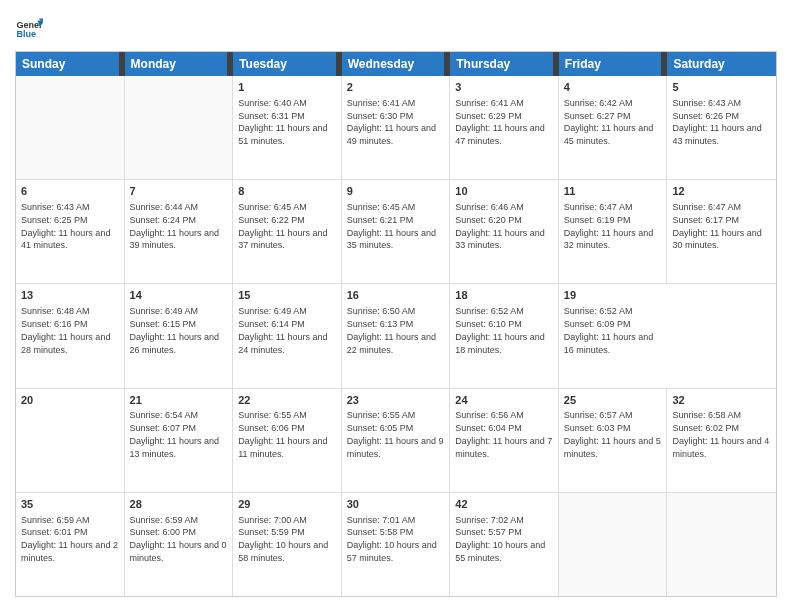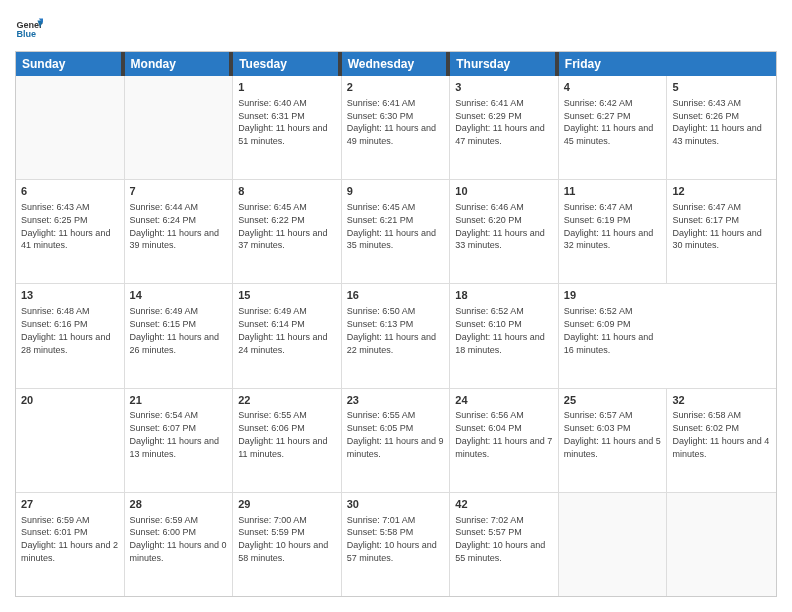--- a/index.html
+++ b/index.html
@@ -55,21 +55,21 @@
       display: grid;
       grid-template-columns: repeat(7, 1fr);
       background: #2979c4;
     }
     .cal-header-cell {
       color: #fff;
       font-size: 12px;
       font-weight: bold;
       padding: 5px 6px;
       text-align: left;
-      border-right: 4px solid #404040;
+      border-right: 6px solid #404040;
     }
     .cal-header-cell:last-child { border-right: none; }
     .cal-body {
       display: flex;
       flex-direction: column;
       flex: 1;
     }
     .cal-row {
       display: grid;
       grid-template-columns: repeat(7, 1fr);
@@ -123,20 +123,21 @@
   </div>
 
   <div class="calendar">
     <div class="cal-header">
     <div class="cal-header-cell">Sunday</div>
         <div class="cal-header-cell">Monday</div>
         <div class="cal-header-cell">Tuesday</div>
         <div class="cal-header-cell">Wednesday</div>
         <div class="cal-header-cell">Thursday</div>
         <div class="cal-header-cell">Friday</div>
+        <div class="cal-header-cell">Saturday</div>
       </div>
     <div class="cal-body">
     <div class="cal-row">
           <div class="cal-cell empty"></div>
           <div class="cal-cell empty"></div>
           <div class="cal-cell"><span class="day-num">1</span><span class="cell-text">Sunrise: 6:40 AM<br>Sunset: 6:31 PM<br>Daylight: 11 hours and 51 minutes.</span></div>
           <div class="cal-cell"><span class="day-num">2</span><span class="cell-text">Sunrise: 6:41 AM<br>Sunset: 6:30 PM<br>Daylight: 11 hours and 49 minutes.</span></div>
           <div class="cal-cell"><span class="day-num">3</span><span class="cell-text">Sunrise: 6:41 AM<br>Sunset: 6:29 PM<br>Daylight: 11 hours and 47 minutes.</span></div>
           <div class="cal-cell"><span class="day-num">4</span><span class="cell-text">Sunrise: 6:42 AM<br>Sunset: 6:27 PM<br>Daylight: 11 hours and 45 minutes.</span></div>
           <div class="cal-cell"><span class="day-num">5</span><span class="cell-text">Sunrise: 6:43 AM<br>Sunset: 6:26 PM<br>Daylight: 11 hours and 43 minutes.</span></div>
@@ -161,21 +162,21 @@
         <div class="cal-row">
           <div class="cal-cell"><span class="day-num">20</span></div>
           <div class="cal-cell"><span class="day-num">21</span><span class="cell-text">Sunrise: 6:54 AM<br>Sunset: 6:07 PM<br>Daylight: 11 hours and 13 minutes.</span></div>
           <div class="cal-cell"><span class="day-num">22</span><span class="cell-text">Sunrise: 6:55 AM<br>Sunset: 6:06 PM<br>Daylight: 11 hours and 11 minutes.</span></div>
           <div class="cal-cell"><span class="day-num">23</span><span class="cell-text">Sunrise: 6:55 AM<br>Sunset: 6:05 PM<br>Daylight: 11 hours and 9 minutes.</span></div>
           <div class="cal-cell"><span class="day-num">24</span><span class="cell-text">Sunrise: 6:56 AM<br>Sunset: 6:04 PM<br>Daylight: 11 hours and 7 minutes.</span></div>
           <div class="cal-cell"><span class="day-num">25</span><span class="cell-text">Sunrise: 6:57 AM<br>Sunset: 6:03 PM<br>Daylight: 11 hours and 5 minutes.</span></div>
           <div class="cal-cell"><span class="day-num">32</span><span class="cell-text">Sunrise: 6:58 AM<br>Sunset: 6:02 PM<br>Daylight: 11 hours and 4 minutes.</span></div>
         </div>
         <div class="cal-row">
-          <div class="cal-cell"><span class="day-num">27</span><span class="cell-text">Sunrise: 6:59 AM<br>Sunset: 6:01 PM<br>Daylight: 11 hours and 2 minutes.</span></div>
+          <div class="cal-cell"><span class="day-num">35</span><span class="cell-text">Sunrise: 6:59 AM<br>Sunset: 6:01 PM<br>Daylight: 11 hours and 2 minutes.</span></div>
           <div class="cal-cell"><span class="day-num">28</span><span class="cell-text">Sunrise: 6:59 AM<br>Sunset: 6:00 PM<br>Daylight: 11 hours and 0 minutes.</span></div>
           <div class="cal-cell"><span class="day-num">29</span><span class="cell-text">Sunrise: 7:00 AM<br>Sunset: 5:59 PM<br>Daylight: 10 hours and 58 minutes.</span></div>
           <div class="cal-cell"><span class="day-num">30</span><span class="cell-text">Sunrise: 7:01 AM<br>Sunset: 5:58 PM<br>Daylight: 10 hours and 57 minutes.</span></div>
           <div class="cal-cell"><span class="day-num">42</span><span class="cell-text">Sunrise: 7:02 AM<br>Sunset: 5:57 PM<br>Daylight: 10 hours and 55 minutes.</span></div>
           <div class="cal-cell empty"></div>
           <div class="cal-cell empty"></div>
         </div>
       </div>
   </div>
 </div>

